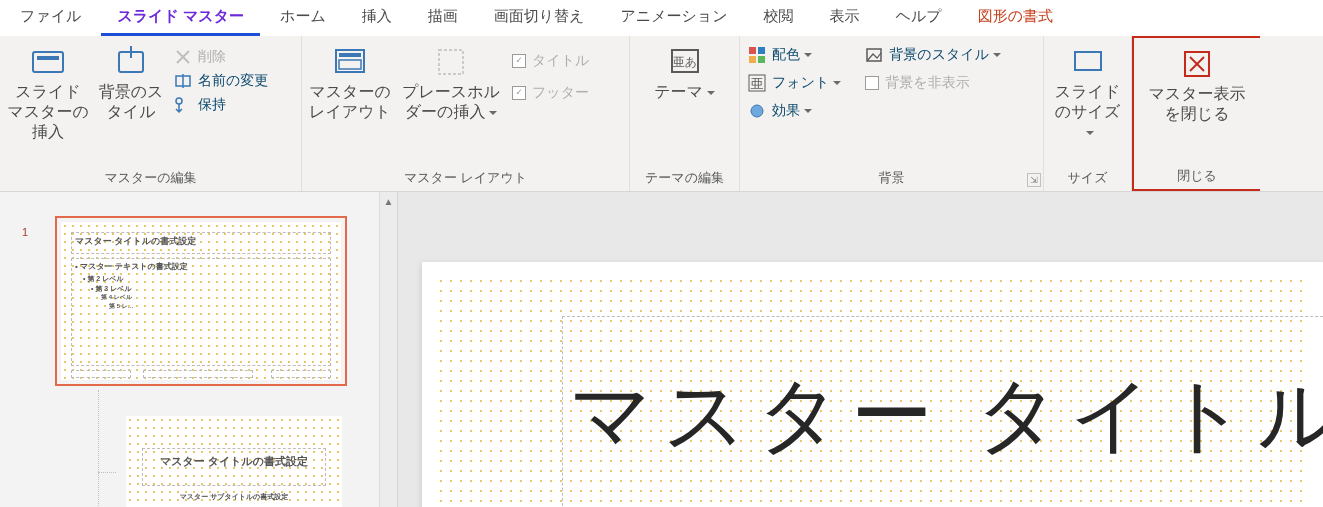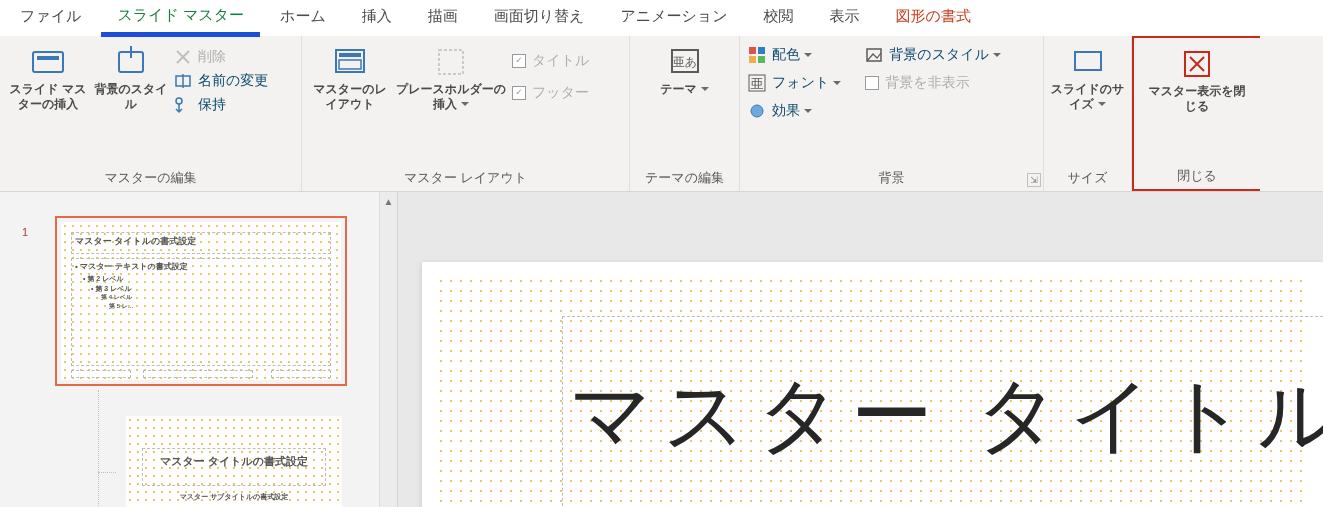--- a/index.html
+++ b/index.html
@@ -24,23 +24,23 @@
     gap: 4px;
   }
   .ribbon-tab {
     padding: 6px 16px 7px;
     font-size: 15px;
     color: #4a4a4a;
     cursor: pointer;
     border-bottom: 3px solid transparent;
   }
   .ribbon-tab.active {
-    font-weight: 400;
-    border-bottom: 5px solid #1d4ed8;
-    color: #15803d;
+    font-weight: 700;
+    border-bottom: 3px solid #1d4ed8;
+    color: #6d28d9;
   }
   .ribbon-tab.context {
     color: #c43e1c;
   }
 
   
   .ribbon-groups {
     display: flex;
     height: 156px;
     background: #f3f2f1;
@@ -69,26 +69,25 @@
   .big-btn {
     display: flex;
     flex-direction: column;
     align-items: center;
     justify-content: flex-start;
     width: 84px;
     padding-top: 4px;
     gap: 2px;
   }
   .big-btn .lbl {
-    font-size: 12px;
+    font-size: 16px;
     text-align: center;
     line-height: 1.25;
     color: #4a4a4a;
     white-space: pre-line;
-    font-weight: bold;
   }
   .small-row {
     display: flex;
     align-items: center;
     gap: 6px;
     padding: 2px 2px;
     font-size: 14px;
     color: #0c4a6e;
   }
   .small-row.disabled, .big-btn.disabled { color: #b0aeab; }
@@ -244,20 +243,21 @@
 <div class="ribbon-tabs">
   <div class="ribbon-tab">ファイル</div>
   <div class="ribbon-tab active">スライド マスター</div>
   <div class="ribbon-tab">ホーム</div>
   <div class="ribbon-tab">挿入</div>
   <div class="ribbon-tab">描画</div>
   <div class="ribbon-tab">画面切り替え</div>
   <div class="ribbon-tab">アニメーション</div>
   <div class="ribbon-tab">校閲</div>
   <div class="ribbon-tab">表示</div>
+  <div class="ribbon-tab">ヘルプ</div>
   <div class="ribbon-tab context">図形の書式</div>
 </div>
 
 <div class="ribbon-groups">
 
   <div class="ribbon-group" style="width:302px">
     <div class="ribbon-group-body">
       <div class="big-btn">
         <svg class="icon" viewBox="0 0 36 36">
             <rect x="3" y="8" width="30" height="20" rx="2" fill="none" stroke="#3b78b5" stroke-width="2"></rect>

